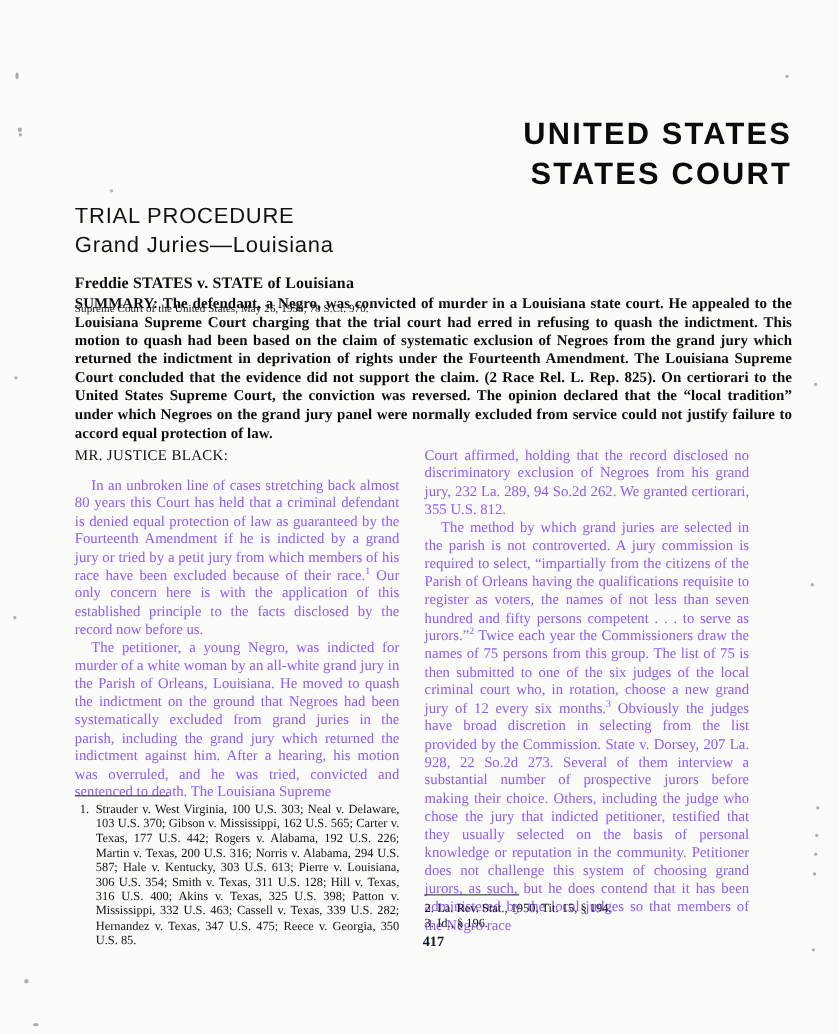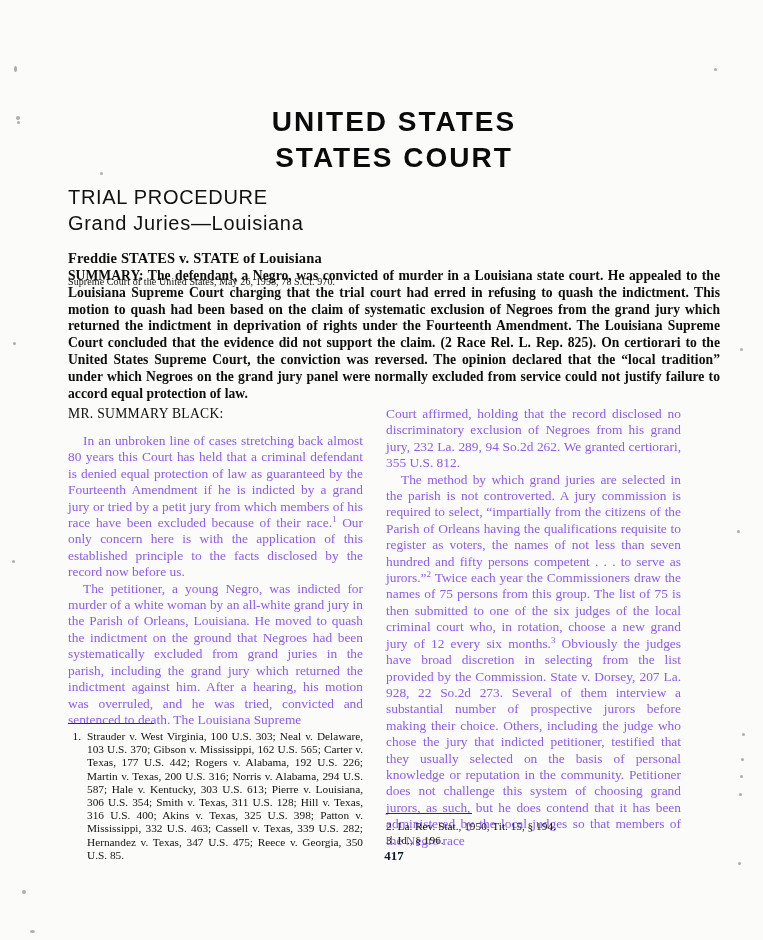--- a/index.html
+++ b/index.html
@@ -41,21 +41,21 @@
     width: 652px;
     height: 940px;
   }
 
   
   .masthead {
     position: absolute;
     left: 0;
     top: 104px;
     width: 652px;
-    text-align: center;
+    text-align: right;
   }
   .masthead-line {
     font-family: "Liberation Sans", sans-serif;
     font-weight: bold;
     font-size: 28px;
     letter-spacing: 2.0px;
     line-height: 1.28;
     color: #0b0b0b;
   }
 
@@ -239,21 +239,21 @@
       <div class="head-topic">Grand Juries—Louisiana</div>
       <div class="case-title">Freddie STATES v. STATE of Louisiana</div>
       <div class="case-cite">Supreme Court of the United States, May 26, 1958, 78 S.Ct. 970.</div>
     </div>
 
     <div class="summary"><span>SUMMARY:</span><span> The defendant, a Negro, was convicted of murder in a Louisiana state court. He appealed to the Louisiana Supreme Court charging that the trial court had erred in refusing to quash the indictment. This motion to quash had been based on the claim of systematic exclusion of Negroes from the grand jury which returned the indictment in deprivation of rights under the Fourteenth Amendment. The Louisiana Supreme Court concluded that the evidence did not support the claim. (2 Race Rel. L. Rep. 825). On certiorari to the United States Supreme Court, the conviction was reversed. The opinion declared that the “local tradition” under which Negroes on the grand jury panel were normally excluded from service could not justify failure to accord equal protection of law.</span></div>
 
     <div class="columns">
 
       <div class="col col-left">
-        <div class="byline">MR. SUMMARY BLACK:</div>
+        <div class="byline">MR. JUSTICE BLACK:</div>
 
         <p class="body-p"><span>In an unbroken line of cases stretching back almost 80 years this Court has held that a criminal defendant is denied equal protection of law as guaranteed by the Fourteenth Amendment if he is indicted by a grand jury or tried by a petit jury from which members of his race have been excluded because of their race.</span><sup class="fn">1</sup><span> Our only concern here is with the application of this established principle to the facts disclosed by the record now before us.</span></p>
 
         <p class="body-p">The petitioner, a young Negro, was indicted for murder of a white woman by an all-white grand jury in the Parish of Orleans, Louisiana. He moved to quash the indictment on the ground that Negroes had been systematically excluded from grand juries in the parish, including the grand jury which returned the indictment against him. After a hearing, his motion was overruled, and he was tried, convicted and sentenced to death. The Louisiana Supreme</p>
 
         <div class="footnotes-wrap">
           <div class="footnote-rule"></div>
           <div class="footnotes">
             <div class="fn-item">
               <span class="fn-num">1.</span>

